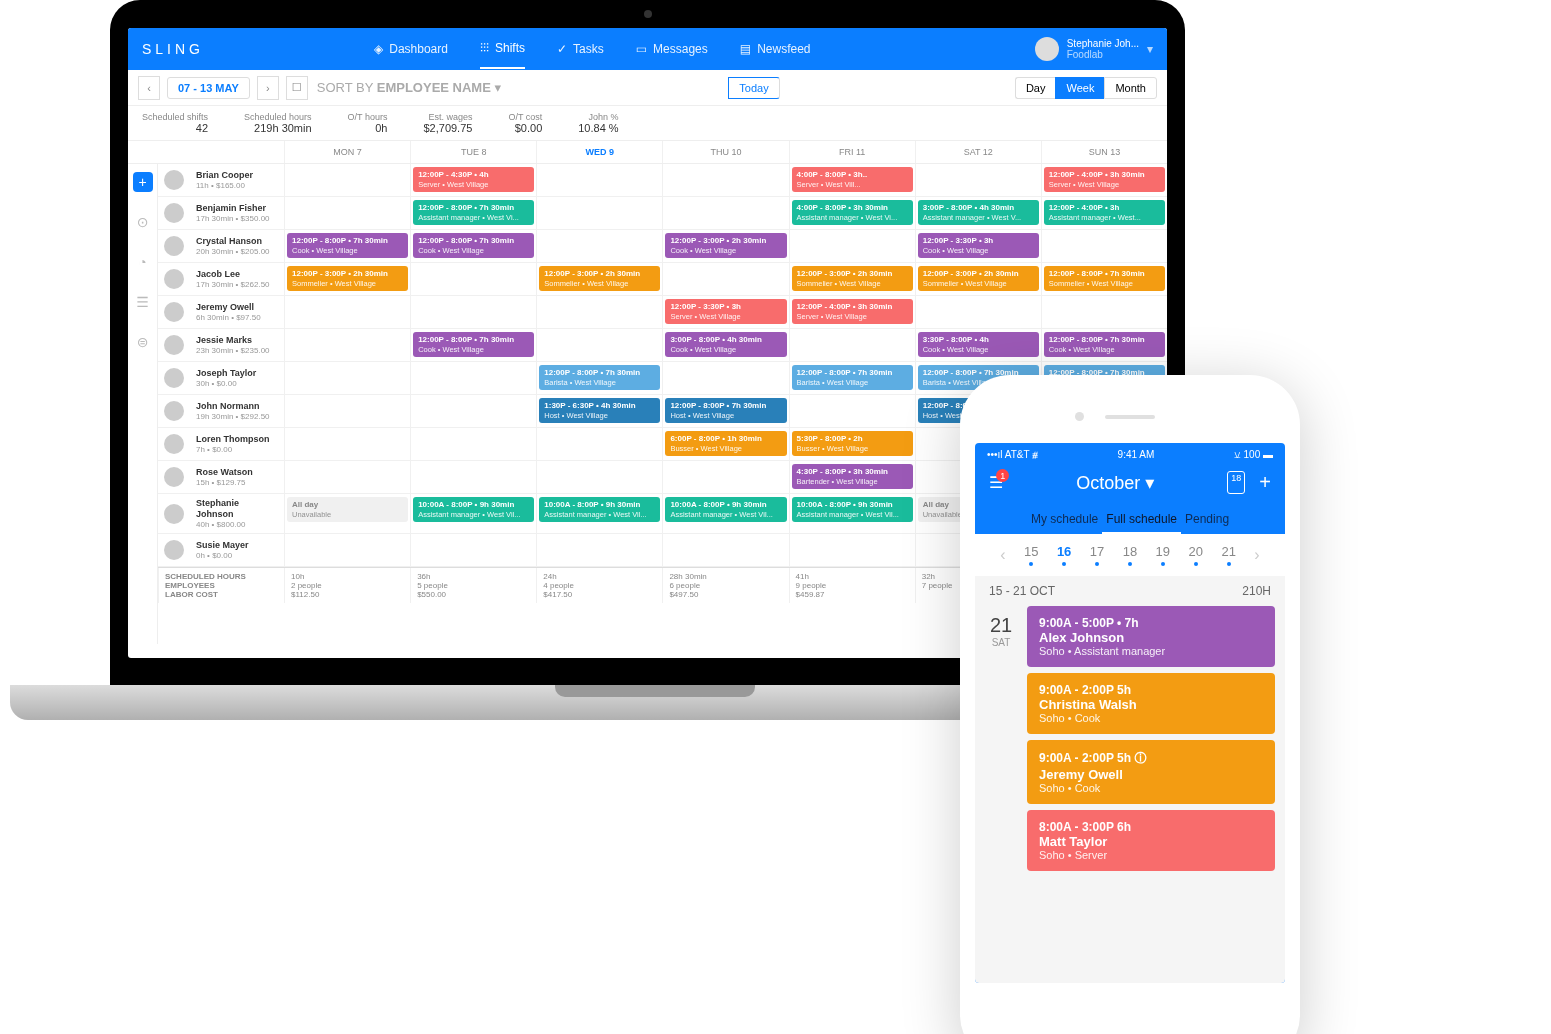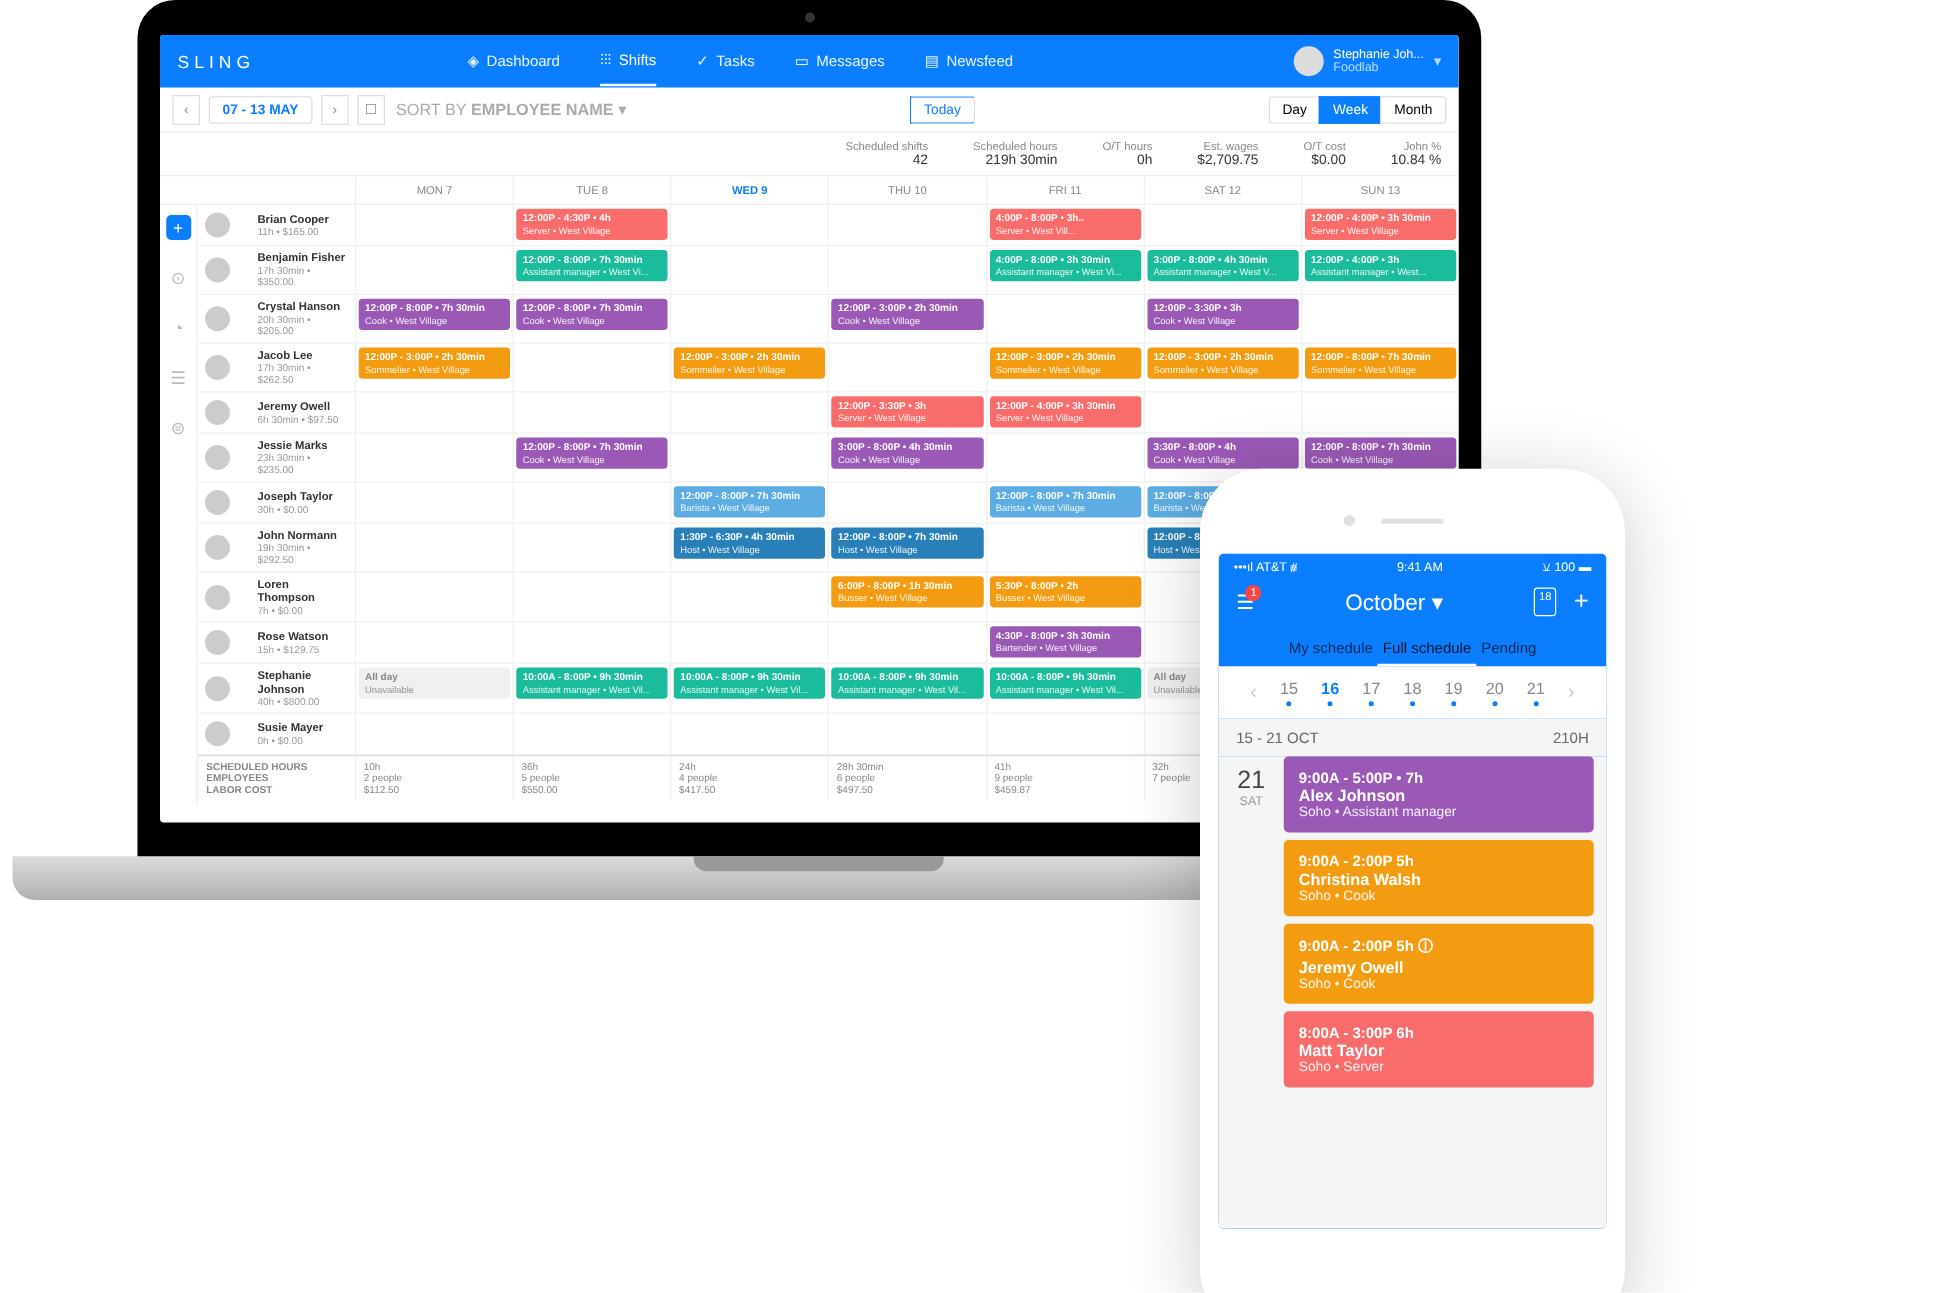--- a/index.html
+++ b/index.html
@@ -18,33 +18,33 @@
 .toolbar{height:36px;display:flex;align-items:center;padding:0 10px;border-bottom:1px solid #eee;gap:7px}
 .tb-btn{border:1px solid #ddd;padding:4px 10px;font-size:11px;background:#fff;cursor:pointer;border-radius:3px}
 .tb-btn.today{color:#0b7eff;border-color:#0b7eff}
 .tb-btn.active{background:#0b7eff;color:#fff;border-color:#0b7eff}
 .tb-btn.date{color:#0b7eff;font-weight:600}
 .nav-arrow{border:1px solid #ddd;width:22px;height:24px;display:flex;align-items:center;justify-content:center;cursor:pointer;font-size:11px;color:#888}
 .view-group{display:flex;margin-left:auto}
 .view-group .tb-btn{border-radius:0;border-right:0}
 .view-group .tb-btn:first-child{border-radius:3px 0 0 3px}
 .view-group .tb-btn:last-child{border-radius:0 3px 3px 0;border-right:1px solid #ddd}
-.stats{display:flex;justify-content:flex-end;padding:6px 14px;gap:36px;font-size:9px;color:#888;border-bottom:1px solid #eee}
+.stats{display:flex;padding:6px 14px;gap:36px;font-size:9px;color:#888;border-bottom:1px solid #eee}
 .stat{text-align:right}
 .stat-val{font-size:11px;color:#333;font-weight:500}
 .days{display:grid;grid-template-columns:156px repeat(7,1fr);font-size:9px;color:#888;text-align:center;border-bottom:1px solid #eee}
 .day-h{padding:6px 0;border-left:1px solid #f0f0f0}
 .day-h.active{color:#0b7eff;font-weight:600}
 .body-wrap{display:flex;height:480px;overflow:hidden}
 .sidebar-icons{width:30px;background:#fff;border-right:1px solid #eee;display:flex;flex-direction:column;align-items:center;padding-top:8px;gap:20px}
 .icon-btn{width:20px;height:20px;border-radius:4px;cursor:pointer;display:flex;align-items:center;justify-content:center;color:#bbb;font-size:14px}
 .icon-btn.add{background:#0b7eff;color:#fff}
 .grid{flex:1;overflow-y:auto}
 .row{display:grid;grid-template-columns:126px repeat(7,1fr);border-bottom:1px solid #f0f0f0;min-height:33px}
-.emp-cell{padding:4px 6px;display:flex;align-items:center;gap:22px}
+.emp-cell{padding:4px 6px;display:flex;align-items:center;gap:12px}
 .emp-ava{width:20px;height:20px;border-radius:50%;background:#ccc;flex-shrink:0}
 .emp-info{font-size:9px;line-height:1.2}
 .emp-name{font-weight:600;color:#333}
 .emp-meta{color:#999;font-size:8px}
 .slot{border-left:1px solid #f0f0f0;padding:2px;position:relative}
 .shift{border-radius:3px;padding:3px 5px;font-size:8px;color:#fff;line-height:1.2;cursor:pointer;margin:1px 0}
 .shift .t{font-weight:600}
 .shift .r{opacity:.9;font-size:7.5px}
 .c-red{background:#f86c6c}
 .c-teal{background:#1abc9c}

